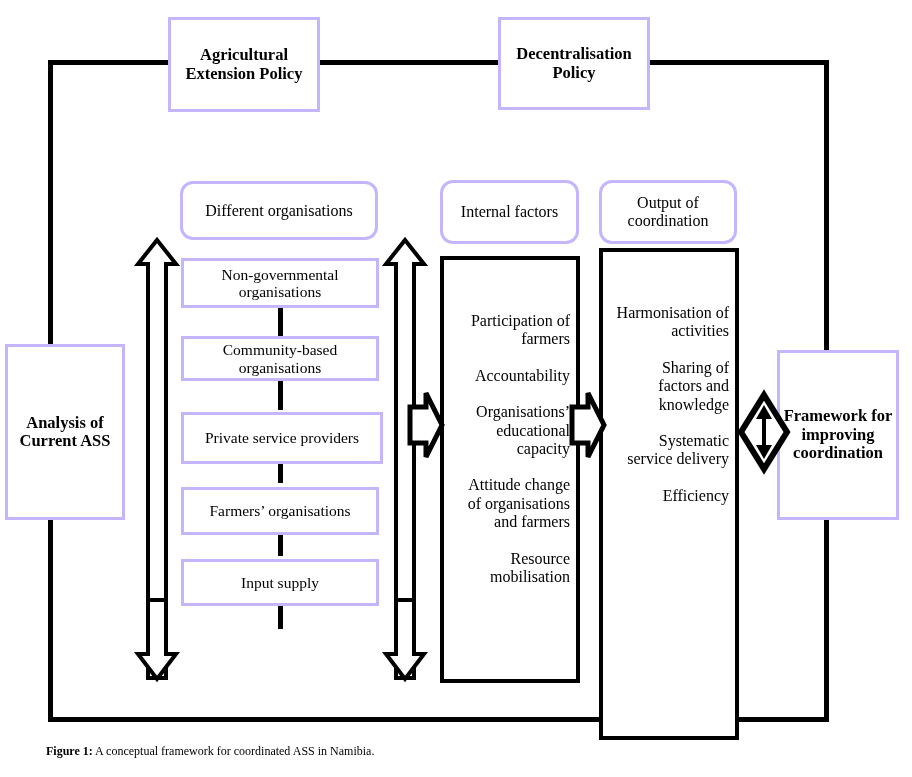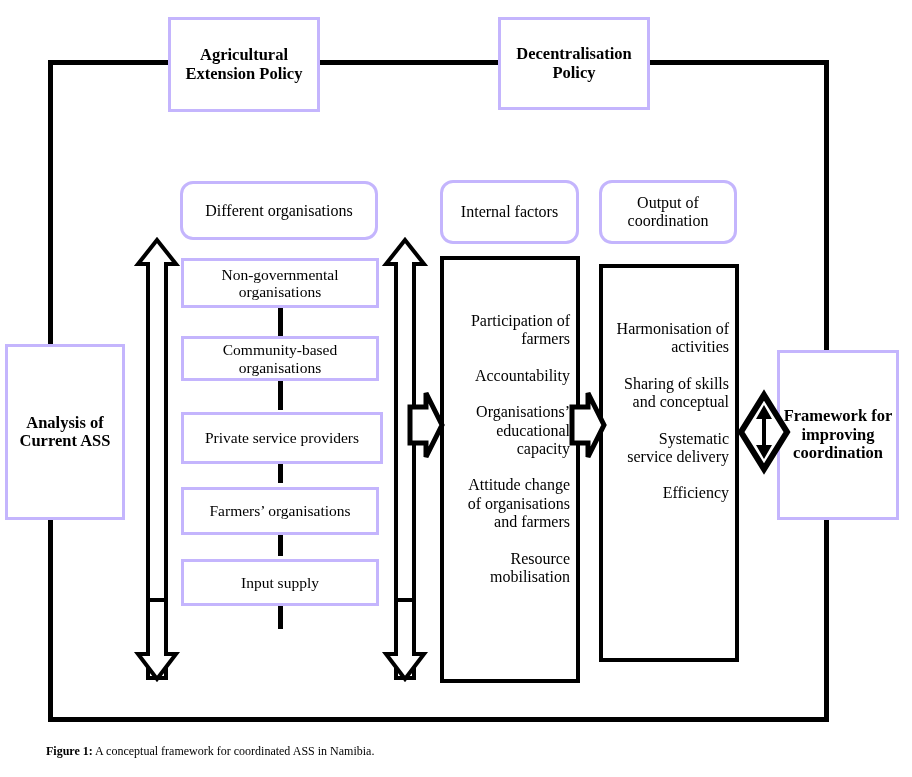--- a/index.html
+++ b/index.html
@@ -138,24 +138,24 @@
   <div class="col-box abs" style="left:440px; top:256px; width:140px; height:427px;">
     <ul class="col-list t-item" style="margin-top:52px; margin-left:13px; margin-right:6px;">
       <li>Participation of farmers</li>
       <li>Accountability</li>
       <li>Organisations’ educational capacity</li>
       <li>Attitude change of organisations and farmers</li>
       <li>Resource mobilisation</li>
     </ul>
   </div>
 
-  <div class="col-box abs" style="left:599px; top:264px; width:140px; height:398px;">
+  <div class="col-box abs" style="left:599px; top:248px; width:140px; height:492px;">
     <ul class="col-list t-item" style="margin-top:52px; margin-left:13px; margin-right:6px;">
       <li>Harmonisation of activities</li>
-      <li>Sharing of skills and conceptual</li>
+      <li>Sharing of factors and knowledge</li>
       <li>Systematic service delivery</li>
       <li>Efficiency</li>
     </ul>
   </div>
 
   <svg class="abs" style="left:136px; top:238px;" width="42" height="444" viewBox="0 0 42 444">
 
     <path d="M21 2 L40 26 L30 26 L30 440 L12 440 L12 26 L2 26 Z" fill="#ffffff" stroke="#000000" stroke-width="4" stroke-linejoin="miter"></path>
   </svg>
   <svg class="abs" style="left:136px; top:600px;" width="42" height="82" viewBox="0 0 42 82">

